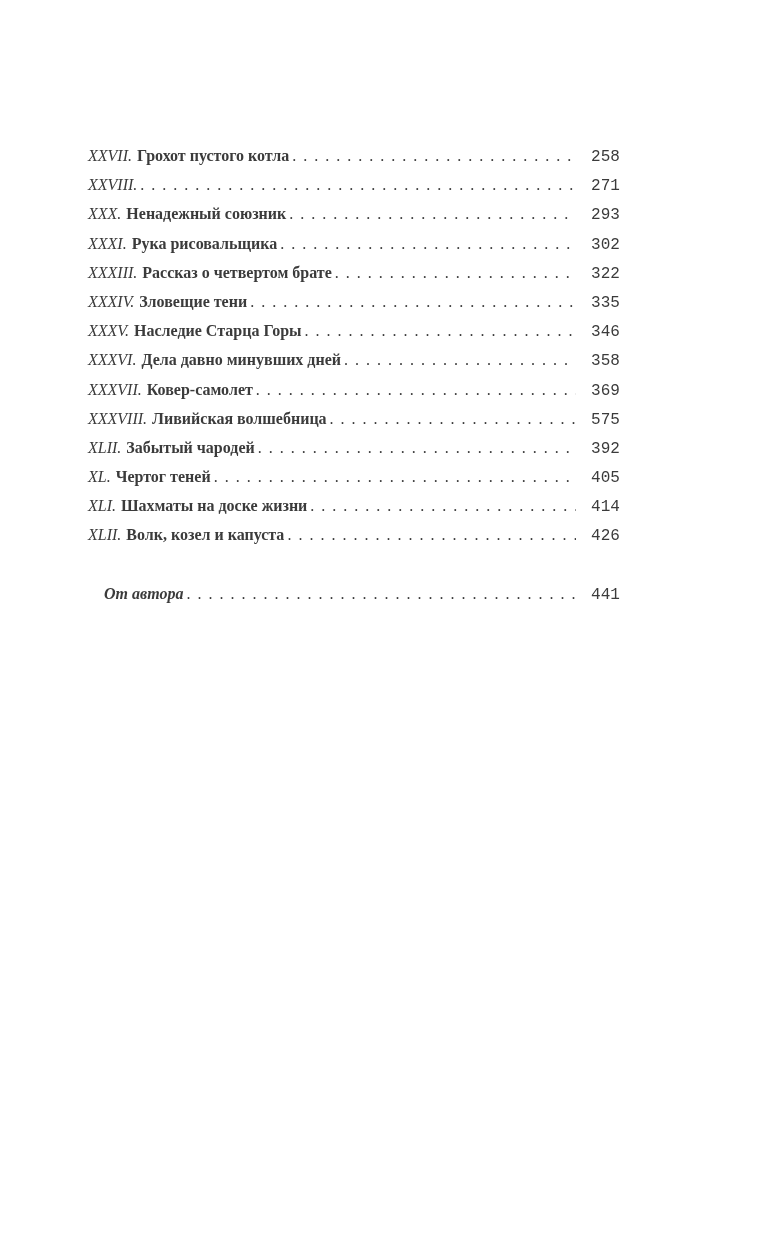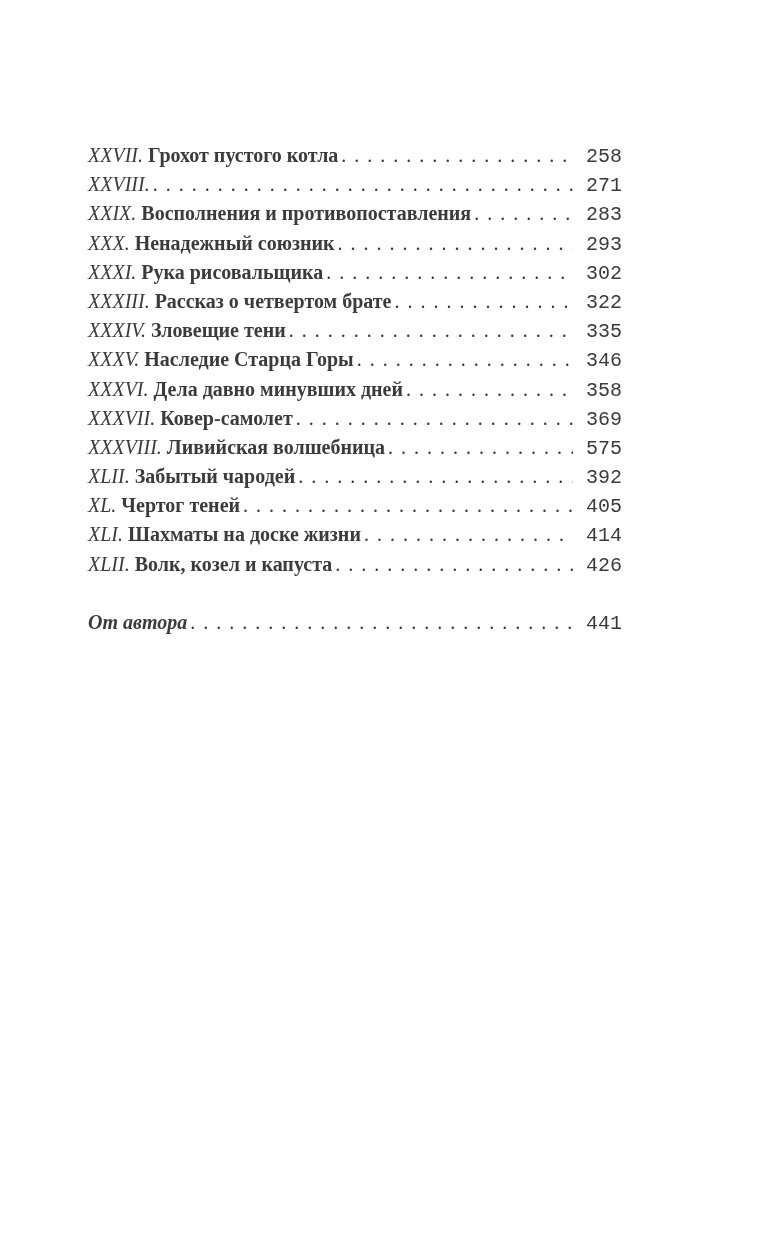--- a/index.html
+++ b/index.html
@@ -19,21 +19,21 @@
   .toc {
     position: absolute;
     left: 88px;
     top: 141px;
     width: 534px;
   }
   .toc-row {
     display: flex;
     align-items: baseline;
     height: 29.2px;
-    font-size: 20px;
+    font-size: 16px;
     line-height: 29.2px;
     white-space: nowrap;
   }
   .toc-numeral {
     font-style: italic;
     flex: 0 0 auto;
   }
   .toc-title {
     flex: 0 0 auto;
     padding-left: 5px;
@@ -57,20 +57,21 @@
   }
   .toc-page-num {
     flex: 0 0 auto;
     padding-left: 13px;
     text-align: center;
     min-width: 33px;
     font-family: Liberation Mono, monospace;
   }
   .closing-row {
     margin-top: 29.2px;
+    margin-left: 16px;
   }
 </style>
 </head>
 <body>
 
 <div class="page">
   <div class="toc">
 
     <div>
   <div class="toc-row">
@@ -79,26 +80,20 @@
     <span class="toc-leader"></span>
     <span class="toc-page-num">258</span>
   </div>
 
   <div class="toc-row">
     <span class="toc-numeral">XXVIII.</span>
     <span class="toc-leader"></span>
     <span class="toc-page-num">271</span>
   </div>
 
-  <div class="toc-row">
-    <span class="toc-numeral">XXIX.</span>
-    <span class="toc-title">Восполнения и противопоставления</span>
-    <span class="toc-leader"></span>
-    <span class="toc-page-num">283</span>
-  </div>
 
   <div class="toc-row">
     <span class="toc-numeral">XXX.</span>
     <span class="toc-title">Ненадежный союзник</span>
     <span class="toc-leader"></span>
     <span class="toc-page-num">293</span>
   </div>
 
   <div class="toc-row">
     <span class="toc-numeral">XXXI.</span>

